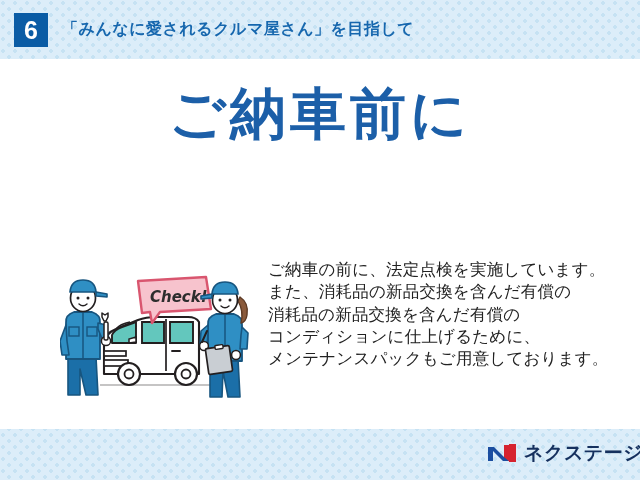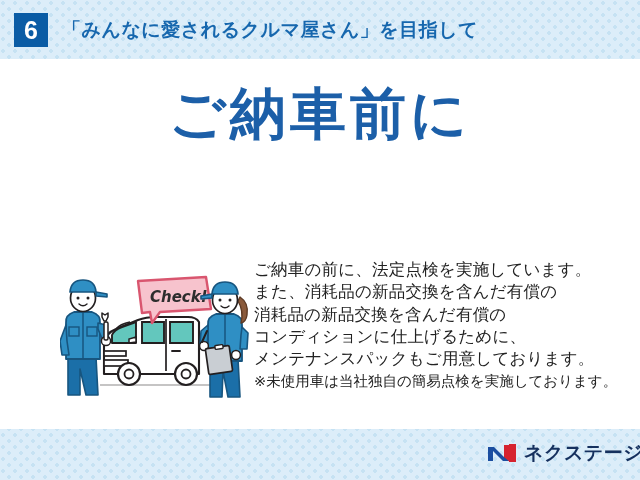--- a/index.html
+++ b/index.html
@@ -43,21 +43,21 @@
     color: #ffffff;
     font-size: 25px;
     font-weight: bold;
     line-height: 34px;
     text-align: center;
     letter-spacing: 0;
   }
   #header-title {
     margin-left: 14px;
     color: #1667ae;
-    font-size: 19px;
+    font-size: 16px;
     font-weight: bold;
     letter-spacing: 0.5px;
     white-space: nowrap;
   }
 
   
   #panel {
     position: absolute;
     left: 0;
     top: 59px;
@@ -78,21 +78,21 @@
     letter-spacing: 2px;
     line-height: 1.12;
   }
   .headline-line { display: block; }
   #headline-line-1 { font-size: 56px; letter-spacing: 4px; }
   #headline-line-2 { font-size: 60px; letter-spacing: 2px; }
 
   
   #body-copy {
     position: absolute;
-    left: 254px;
+    left: 268px;
     top: 199px;
     color: #222222;
     font-size: 16.5px;
     line-height: 22.3px;
     letter-spacing: 0.2px;
     white-space: nowrap;
   }
   .body-line { display: block; }
   #body-note {
     display: block;
@@ -249,21 +249,20 @@
 
       </svg>
     </div>
 
     <div id="body-copy">
       <span class="body-line">ご納車の前に、法定点検を実施しています。</span>
       <span class="body-line">また、消耗品の新品交換を含んだ有償の</span>
       <span class="body-line">消耗品の新品交換を含んだ有償の</span>
       <span class="body-line">コンディションに仕上げるために、</span>
       <span class="body-line">メンテナンスパックもご用意しております。</span>
-      <span id="body-note">※未使用車は当社独自の簡易点検を実施しております。</span>
     </div>
 
   </div>
 
   <div id="footer-logo">
     <svg id="logo-mark" viewBox="0 0 30 24" xmlns="http://www.w3.org/2000/svg">
       <path d="M1 20 L1 6 L7 6 L17 16 L17 6 L22 6 L22 20 L16 20 L6 10 L6 20 Z" fill="#1b4ea0"></path>
       <path d="M22 21 L22 3 L29 3 L29 21 Z" fill="#d6232f"></path>
       <path d="M17 16 L17 4 L23 4 L23 21 Z" fill="#d6232f"></path>
     </svg>

